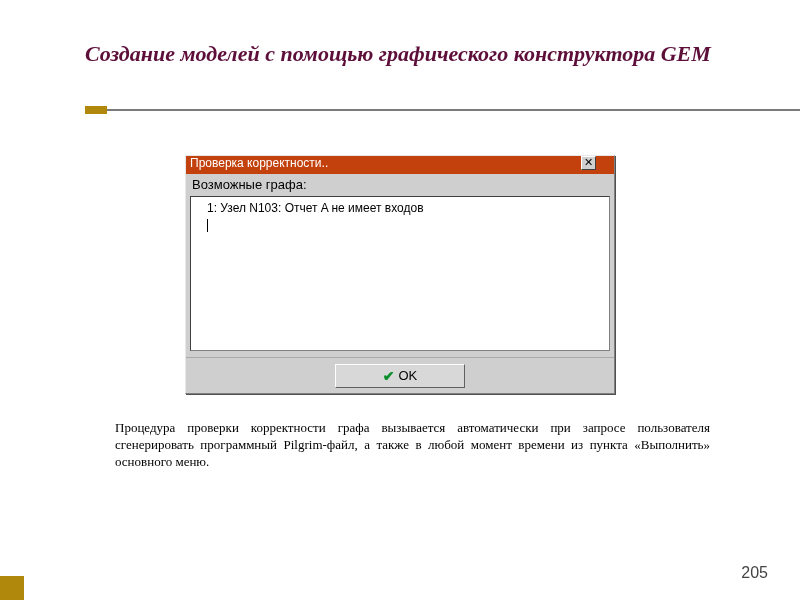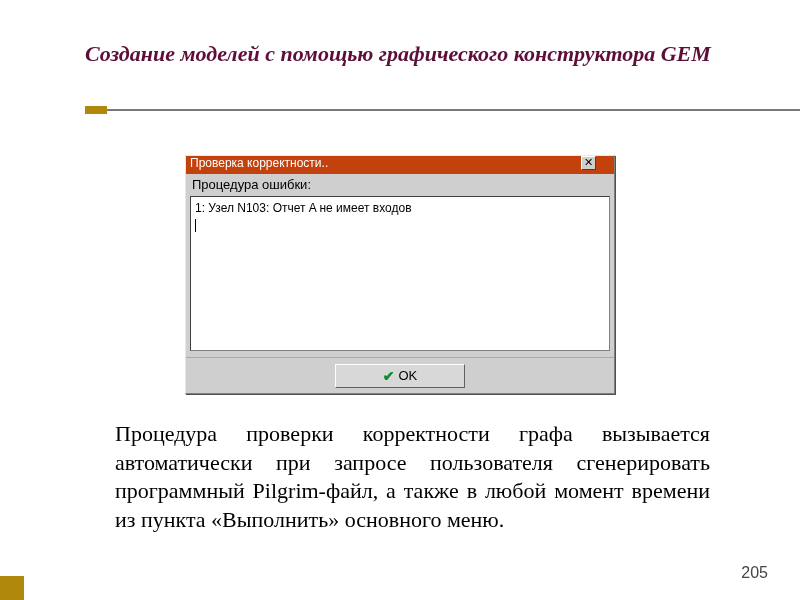--- a/index.html
+++ b/index.html
@@ -82,21 +82,21 @@
     color: #000;
     font-size: 13px;
   }
   .error-list {
     margin: 0 4px 6px 4px;
     background: #ffffff;
     border: 1px solid #808080;
     border-top-color: #404040;
     border-left-color: #404040;
     height: 155px;
-    padding: 3px 4px;
+    padding: 3px 16px;
     color: #000;
     font-size: 12px;
     line-height: 1.35;
     overflow: hidden;
   }
   .error-line { white-space: nowrap; }
   .cursor-mark {
     display: inline-block;
     width: 1px;
     height: 13px;
@@ -130,21 +130,21 @@
     font-size: 14px;
     line-height: 1;
   }
 
   .body-text {
     position: absolute;
     top: 420px;
     left: 115px;
     right: 90px;
     color: #000;
-    font-size: 22px;
+    font-size: 13px;
     line-height: 1.3;
     text-align: justify;
   }
   .page-number {
     position: absolute;
     bottom: 18px;
     right: 32px;
     font-size: 16px;
     color: #444;
     font-family: Arial, sans-serif;
@@ -165,21 +165,21 @@
 <div class="title-accent"></div>
 <div class="title-line"></div>
 
 <div class="dialog">
   <div class="titlebar">
     <span class="titlebar-text">Проверка корректности..</span>
     <div class="close-btn">
       <span>✕</span>
     </div>
   </div>
-  <div class="group-label">Процедура ошибки:</div>
+  <div class="group-label">Возможные графа:</div>
   <div class="error-list">
     <div class="error-line">1: Узел N103: Отчет A не имеет входов</div>
     <div class="error-line"><span class="cursor-mark"></span></div>
   </div>
   <div class="button-bar">
     <div class="ok-button">
       <span class="check-icon">✔</span>
       <span>OK</span>
     </div>
   </div>

